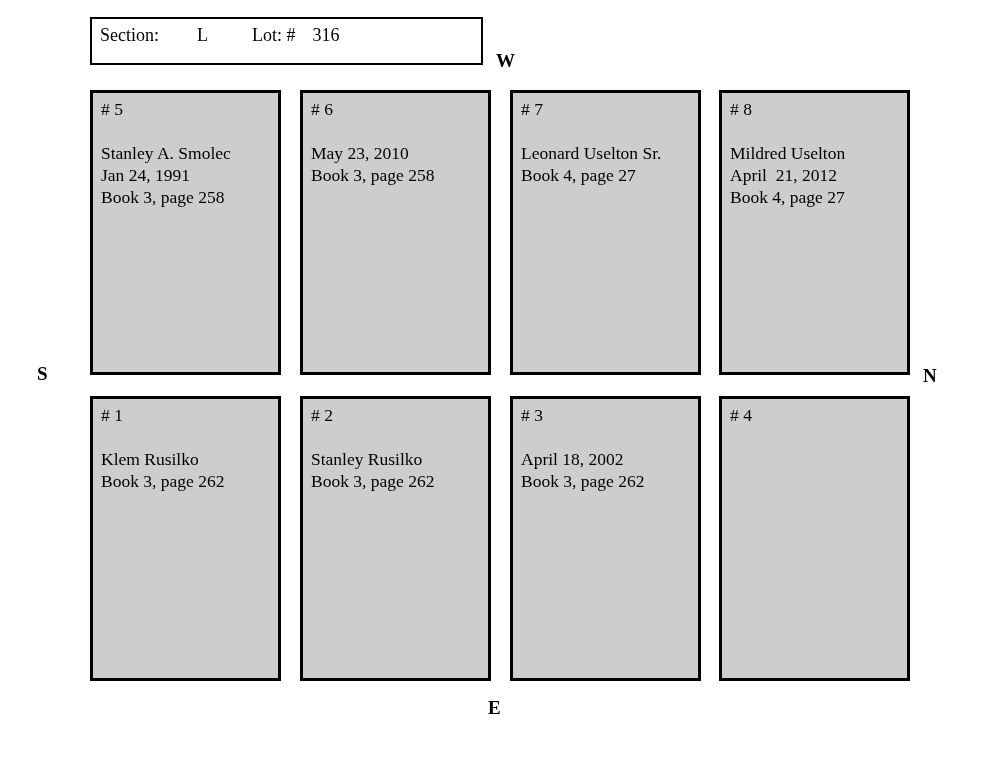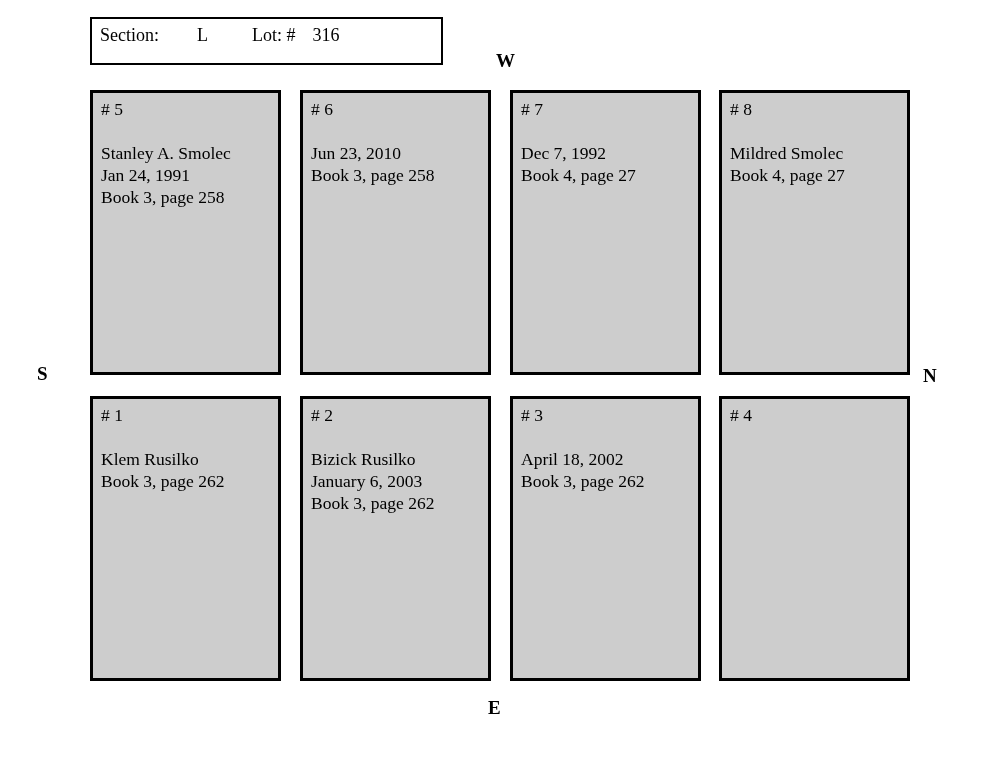--- a/index.html
+++ b/index.html
@@ -15,21 +15,21 @@
     position: relative;
     width: 1000px;
     height: 773px;
     background: #ffffff;
     overflow: hidden;
   }
   .header-box {
     position: absolute;
     left: 90px;
     top: 17px;
-    width: 353px;
+    width: 393px;
     height: 48px;
     background: #ffffff;
     border: 2px solid #000000;
   }
   .header-text {
     padding: 6px 0 0 8px;
     font-size: 18px;
     white-space: nowrap;
   }
   .header-text .sec-val { margin-left: 38px; }
@@ -91,54 +91,54 @@
     <div class="plot-info">
       <div>Stanley A. Smolec</div>
       <div>Jan 24, 1991</div>
       <div>Book 3, page 258</div>
     </div>
   </div>
 
   <div class="plot row-top col-2">
     <div class="plot-number"># 6</div>
     <div class="plot-info">
-      <div>Jun 23, 2010</div>
+      <div>May 23, 2010</div>
       <div>Book 3, page 258</div>
     </div>
   </div>
 
   <div class="plot row-top col-3">
     <div class="plot-number"># 7</div>
     <div class="plot-info">
-      <div>Dec 7, 1992</div>
+      <div>Leonard Uselton Sr.</div>
       <div>Book 4, page 27</div>
     </div>
   </div>
 
   <div class="plot row-top col-4">
     <div class="plot-number"># 8</div>
     <div class="plot-info">
-      <div>Mildred Smolec</div>
+      <div>Mildred Uselton</div>
+      <div>April  21, 2012</div>
       <div>Book 4, page 27</div>
     </div>
   </div>
 
   <div class="plot row-bottom col-1">
     <div class="plot-number"># 1</div>
     <div class="plot-info">
       <div>Klem Rusilko</div>
       <div>Book 3, page 262</div>
     </div>
   </div>
 
   <div class="plot row-bottom col-2">
     <div class="plot-number"># 2</div>
     <div class="plot-info">
-      <div>Bizick Rusilko</div>
-      <div>January 6, 2003</div>
+      <div>Stanley Rusilko</div>
       <div>Book 3, page 262</div>
     </div>
   </div>
 
   <div class="plot row-bottom col-3">
     <div class="plot-number"># 3</div>
     <div class="plot-info">
       <div>April 18, 2002</div>
       <div>Book 3, page 262</div>
     </div>

